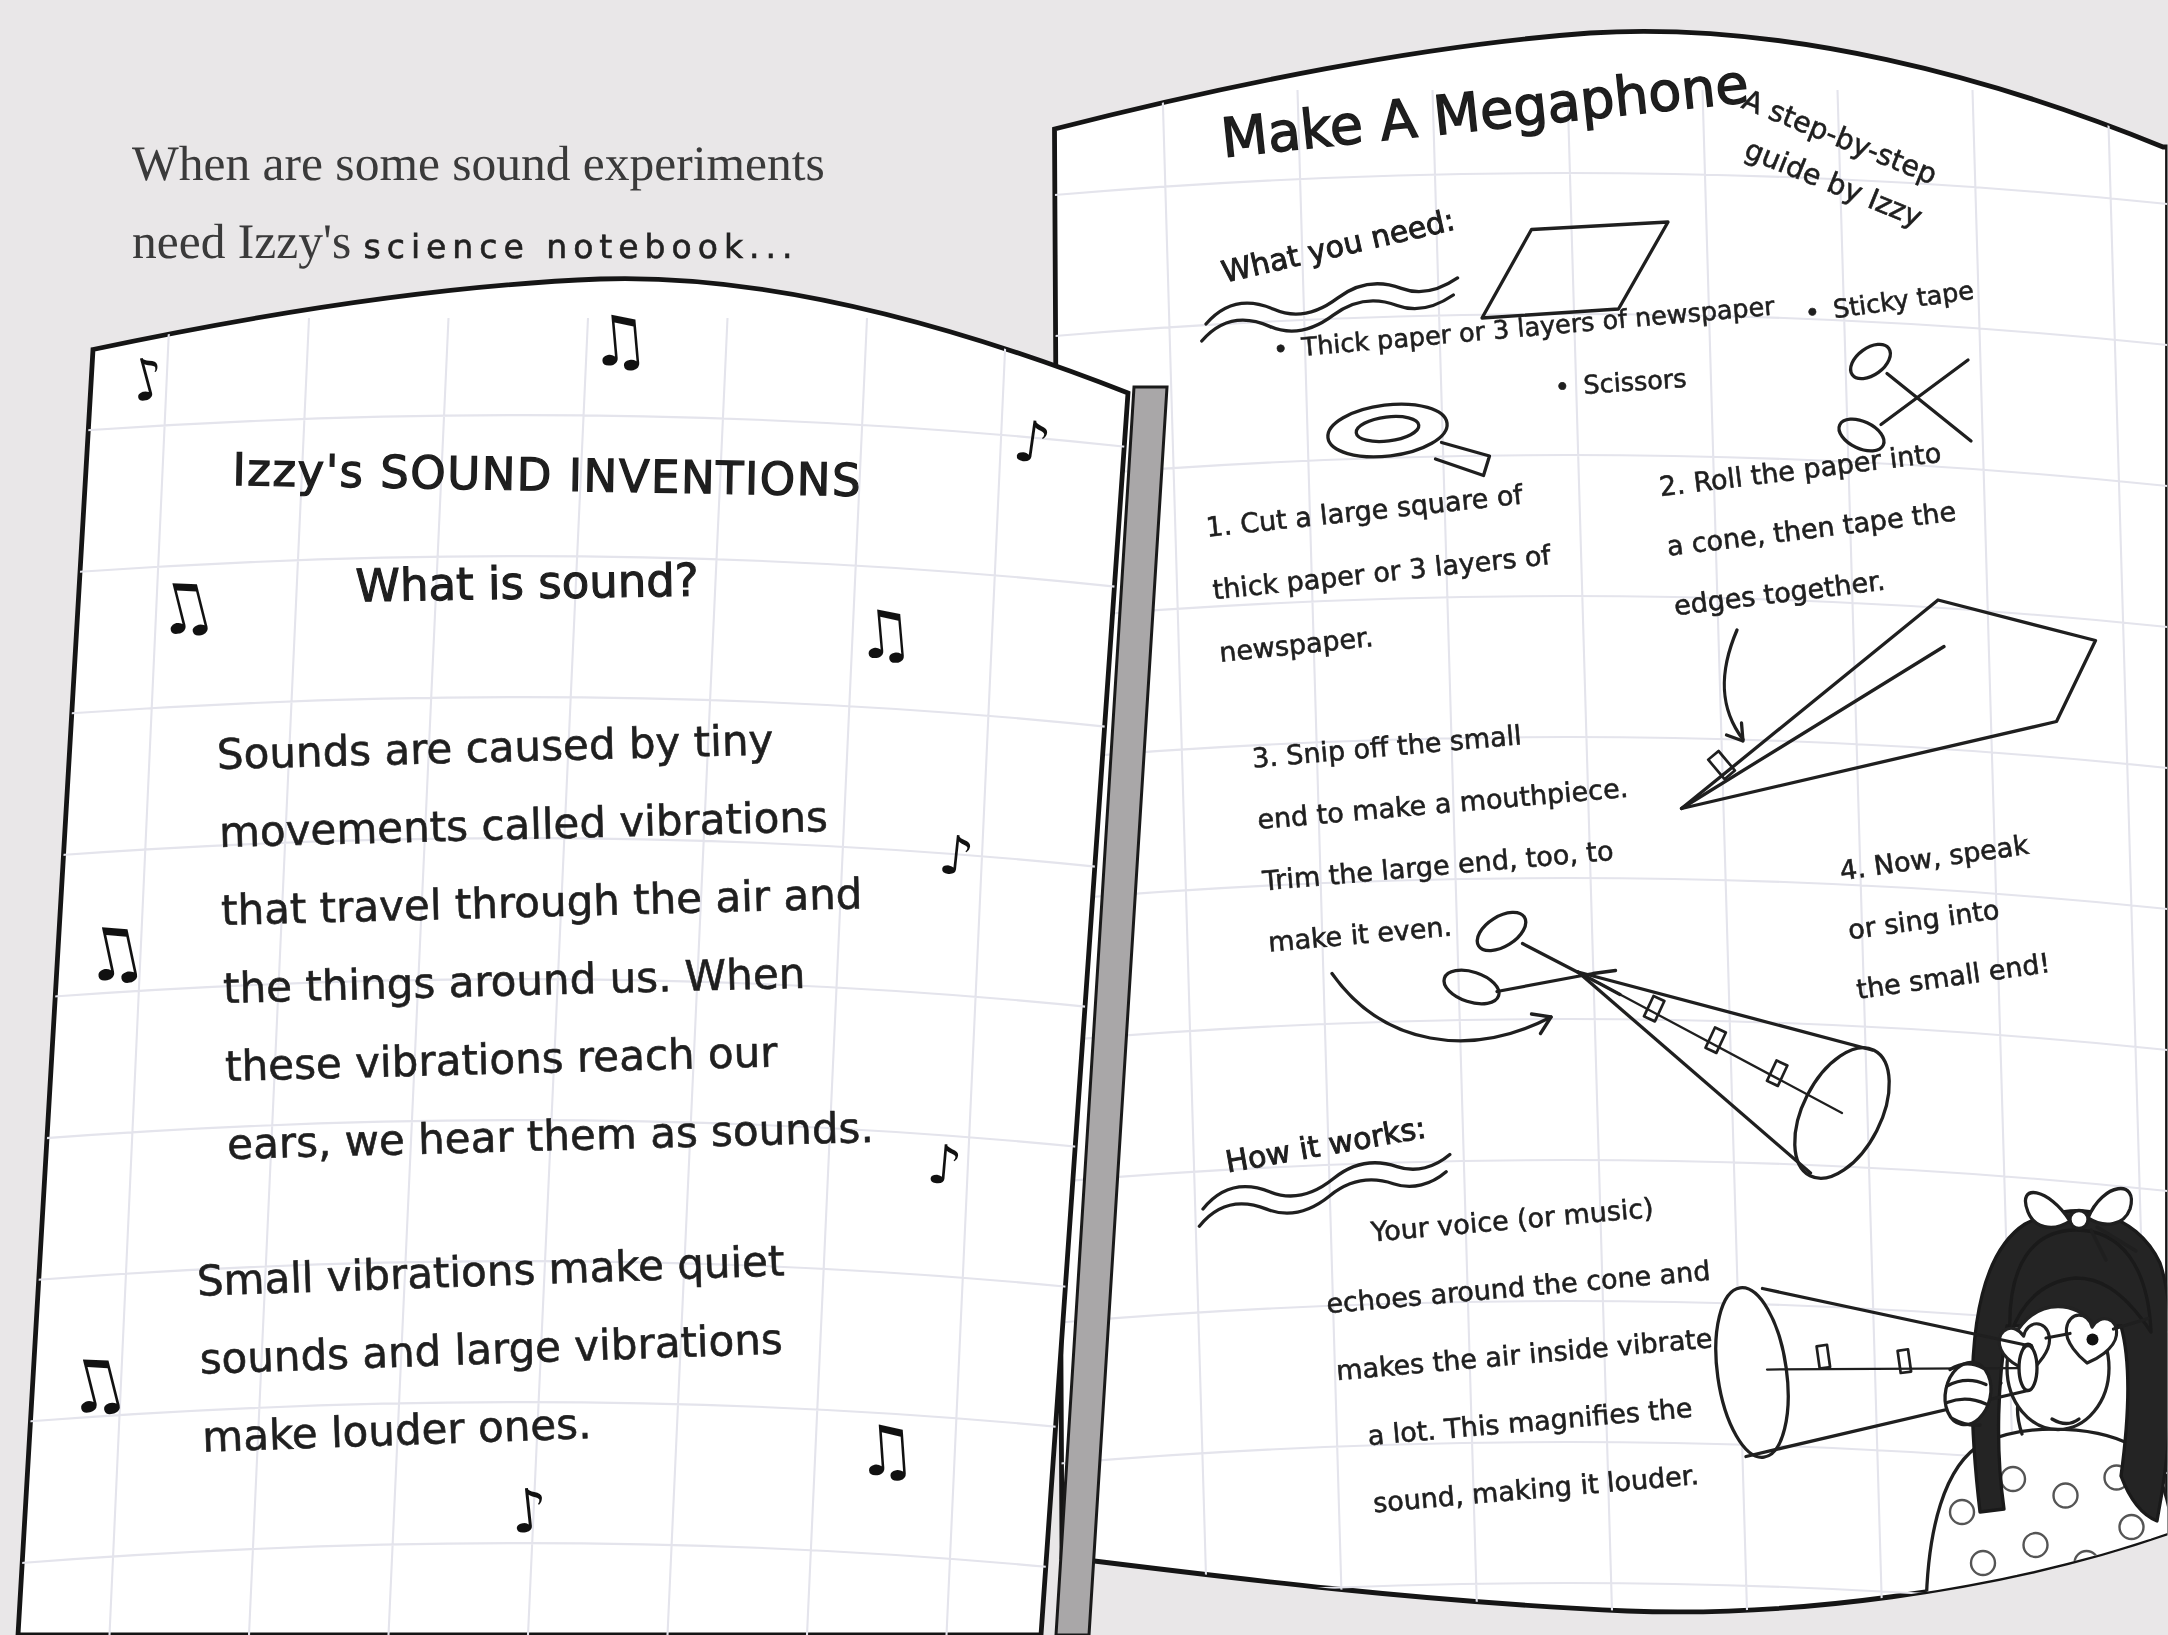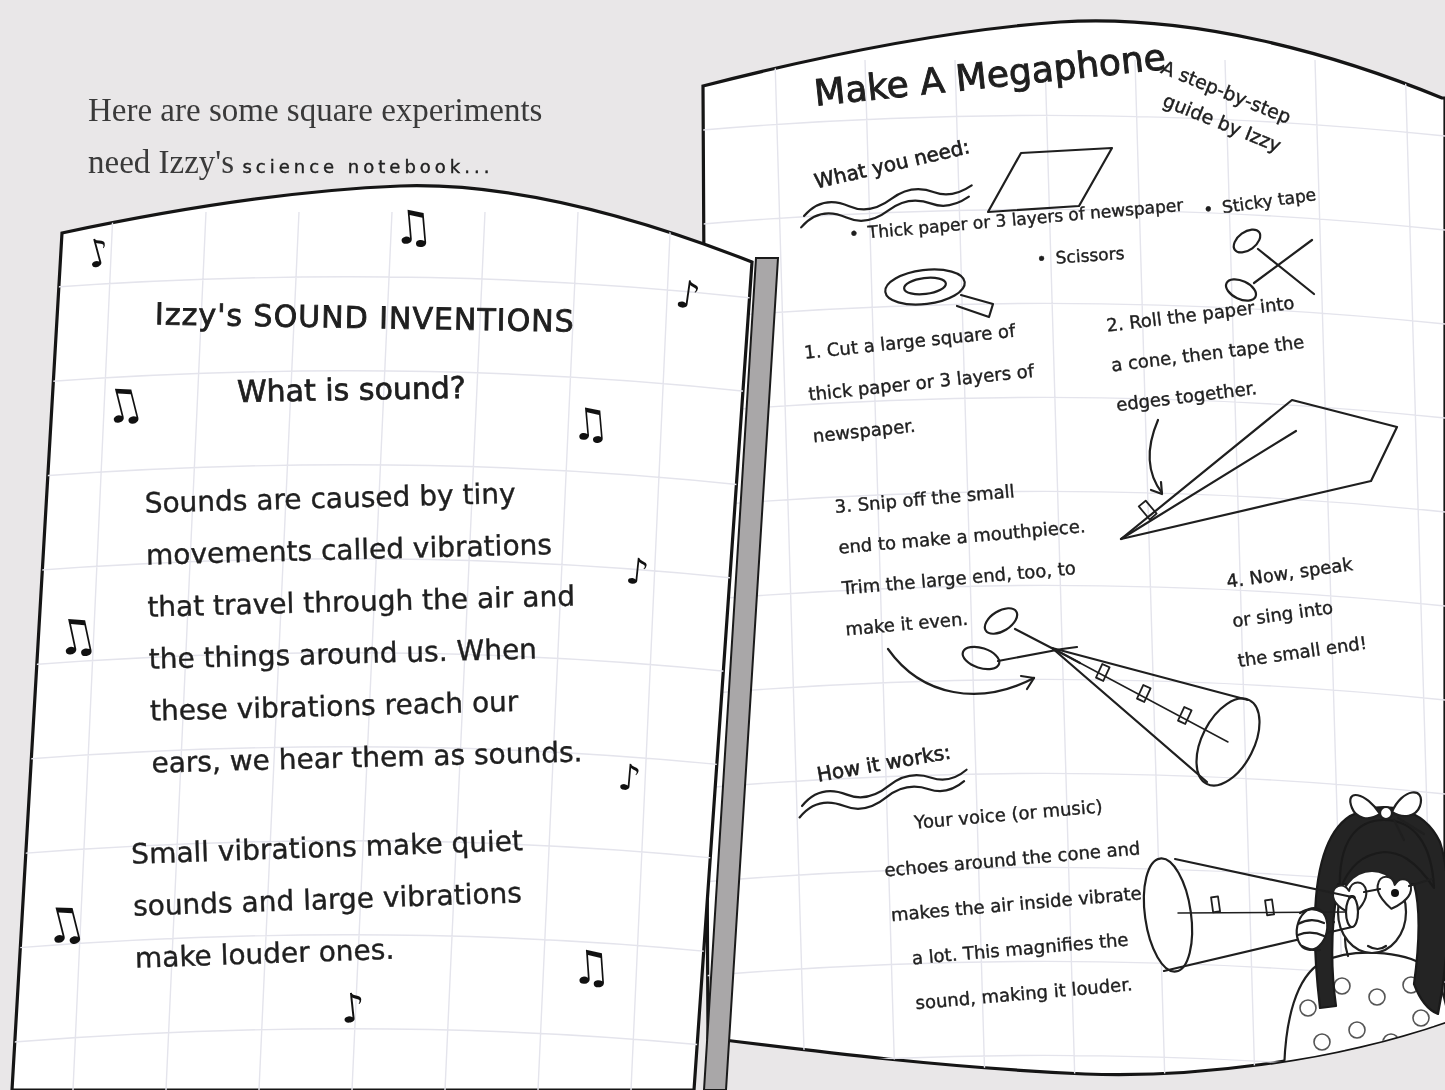--- a/index.html
+++ b/index.html
@@ -7,21 +7,21 @@
     width:1445px;height:1090px;position:relative;overflow:hidden;
     background:#e9e7e8;color:#1f1f1f;
     font-family:"DejaVu Sans",sans-serif;
   }
   svg.scene{position:absolute;left:0;top:0;width:1445px;height:1090px}
   .txt{position:absolute;white-space:nowrap;line-height:1.2}
   .line{white-space:nowrap}
   .hand{-webkit-text-stroke:.4px #1f1f1f}
   .serif{font-family:"Liberation Serif","DejaVu Serif",serif;color:#3a3a3a}
   .intro{left:88px;top:84px;font-size:33px;line-height:52px}
-  .intro .hand-part{font-family:"DejaVu Sans",sans-serif;font-size:18px;letter-spacing:4px;color:#222;-webkit-text-stroke:.4px #222}
+  .intro .hand-part{font-family:"DejaVu Sans",sans-serif;font-size:22px;letter-spacing:4px;color:#222;-webkit-text-stroke:.4px #222}
   .lp-title{left:155px;top:300px;font-size:30px;letter-spacing:1px;transform:rotate(1deg);-webkit-text-stroke:.8px #1b1b1b}
   .lp-sub{left:237px;top:372px;font-size:30px;transform:rotate(-1deg);-webkit-text-stroke:.7px #1b1b1b}
   .lp-p1{left:148px;top:472px;font-size:28px;line-height:52px;transform:rotate(-1.5deg)}
   .lp-p2{left:133px;top:822px;font-size:28px;line-height:52px;transform:rotate(-2deg)}
   .rp-title{left:812px;top:72px;font-size:36px;transform:rotate(-6deg);transform-origin:left top;-webkit-text-stroke:.9px #1b1b1b}
   .rp-byline{left:1168px;top:52px;font-size:19px;line-height:30px;transform:rotate(22deg);transform-origin:left top}
   .rp-byline .l2{margin-left:14px}
   .rp-need{left:812px;top:170px;font-size:20px;transform:rotate(-13deg);transform-origin:left top;-webkit-text-stroke:.6px #1b1b1b}
   .supply{position:absolute;font-size:17px;white-space:nowrap}
   .supply .bullet{margin-right:9px}
@@ -165,21 +165,21 @@
     </g>
 
     <g>
       <ellipse cx="1312" cy="929" rx="15" ry="21" transform="rotate(12 1312 929)" fill="#ffffff"></ellipse>
       <path d="M1300,913 q11,-7 22,-1 M1298,924 q13,-7 26,-1 M1298,935 q13,-5 26,1 M1302,946 q9,5 18,4"></path>
     </g>
   </g>
 </svg>
 
 <div class="txt intro serif">
-  <div class="line">Here are some square experiments</div>
+  <div class="line">When are some sound experiments</div>
   <div class="line">
     <span>need Izzy's</span>
     <span class="hand-part">science notebook...</span>
   </div>
 </div>
 
 <div class="txt hand lp-title">Izzy's SOUND INVENTIONS</div>
 <div class="txt hand lp-sub">What is sound?</div>
 
 <div class="txt hand lp-p1">

